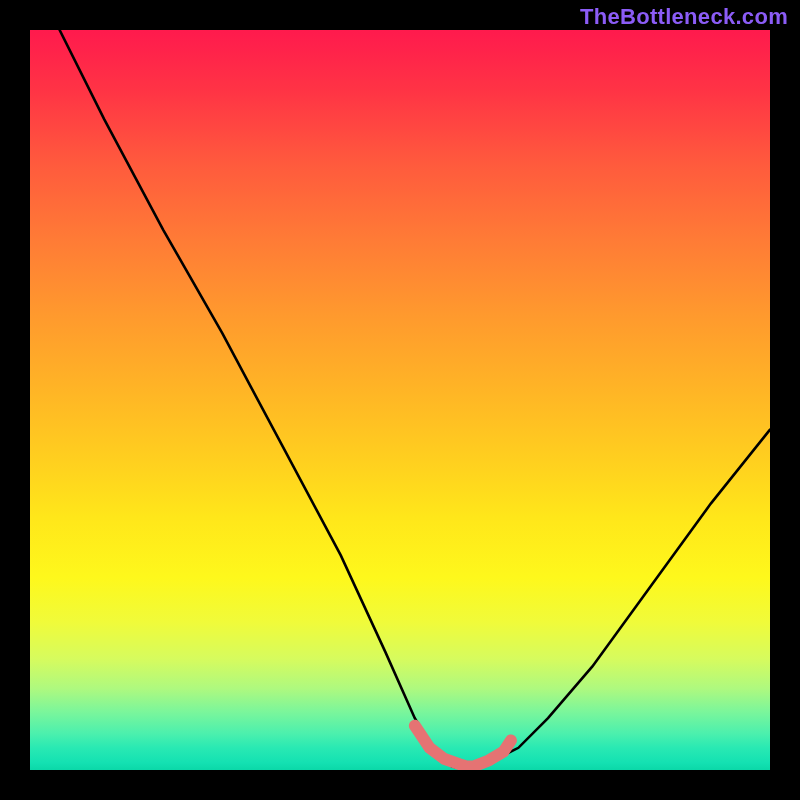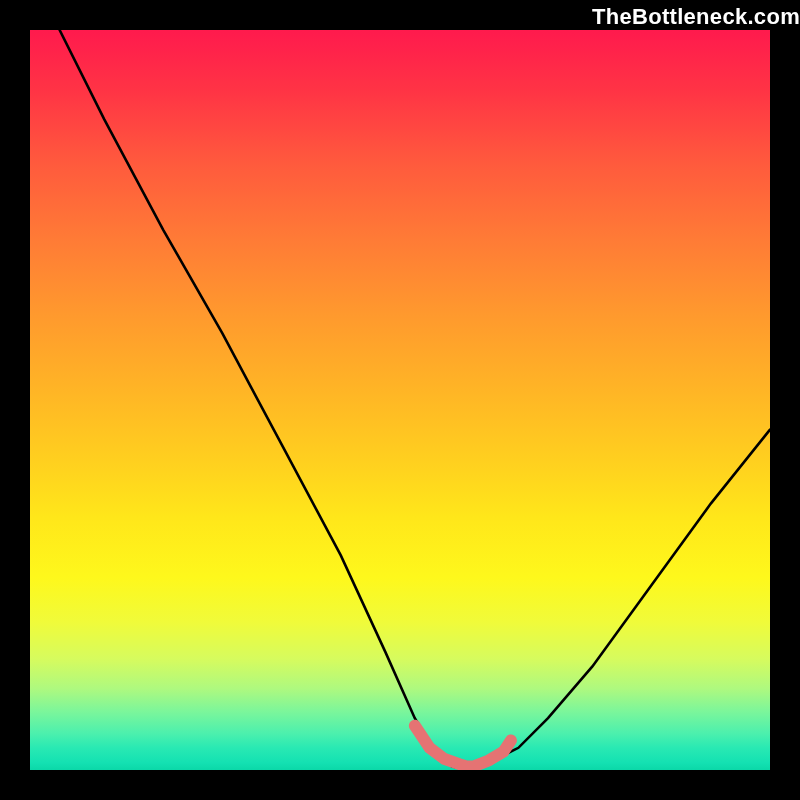--- a/index.html
+++ b/index.html
@@ -13,22 +13,22 @@
   }
   .stage {
     position: relative;
     width: 800px;
     height: 800px;
     background: #000;
   }
   .watermark {
     position: absolute;
     top: 4px;
-    right: 0;
-    color: #ffffff;
+    right: 12px;
+    color: #8b5cf6;
     font-size: 22px;
     font-weight: 600;
     letter-spacing: 0.3px;
     user-select: none;
   }
   .plot {
     position: absolute;
     left: 30px;
     top: 30px;
     width: 740px;

